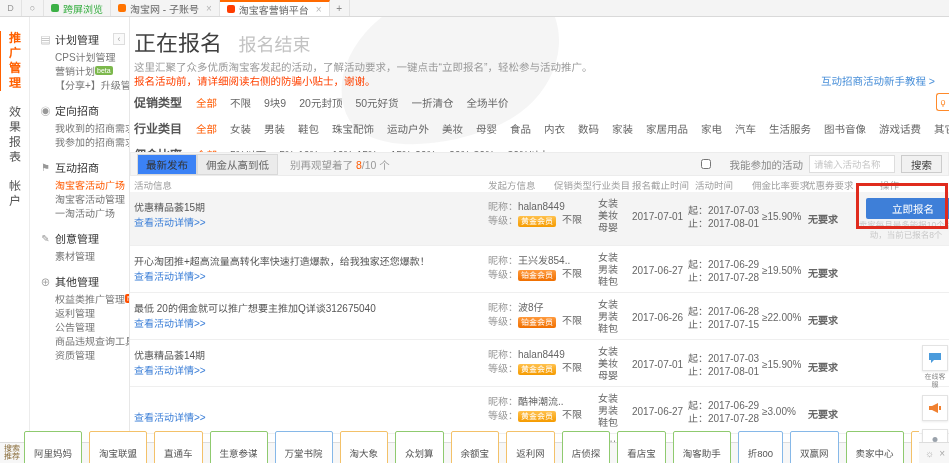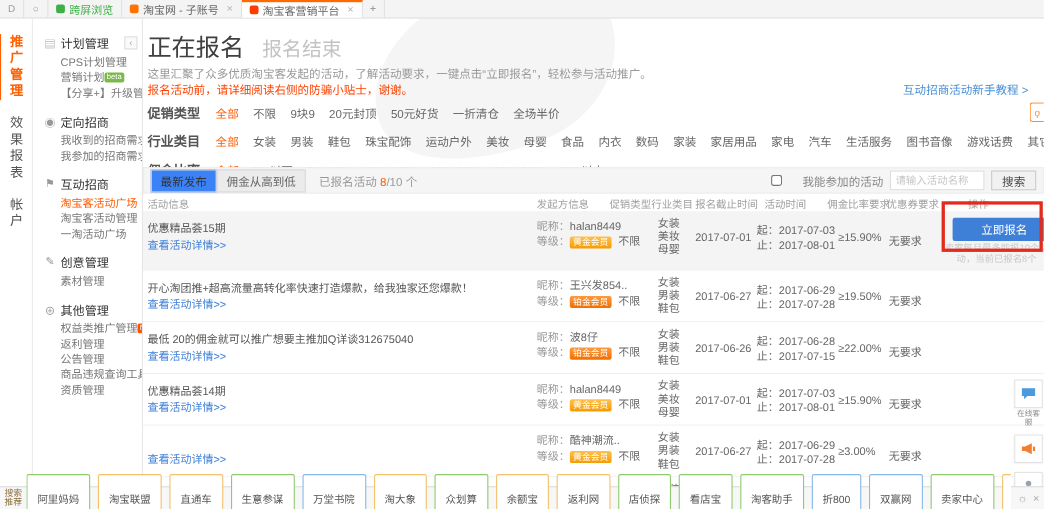--- a/index.html
+++ b/index.html
@@ -79,21 +79,21 @@
   .c-sponsor { left:358px; top:8px; line-height:14px; color:#999; }
   .c-sponsor .v { color:#666; }
   .lvl { display:inline-block; font-size:8px; color:#fff; border-radius:2px; padding:0 3px; line-height:11px; }
   .lvl.gold { background:linear-gradient(#ffc14d,#f59b00); }
   .lvl.plat { background:linear-gradient(#ff9a3d,#f06f00); }
   .c-promo { left:432px; top:19px; }
   .c-cat { left:468px; top:6px; line-height:12px; }
   .c-deadline { left:502px; top:19px; }
   .c-range { left:558px; top:12px; line-height:13px; }
   .c-comm { left:632px; top:19px; }
-  .c-coupon { left:678px; top:19px; }
+  .c-coupon { left:678px; top:19px;font-weight:bold; }
   .c-action { left:736px; top:6px; }
   .go-btn { background:#3e7fd8; color:#fff; border:none; font-size:10.5px; padding:3px 26px; border-radius:2px; }
   .c-note { left:724px; top:28px; width:104px; font-size:8.5px; color:#c9c9c9; white-space:normal; line-height:10px; text-align:center; }
   .hl-red { position:absolute; left:726px; top:166px; width:92px; height:46px; border:3px solid #e02b1d; z-index:5; pointer-events:none; }
 
   
   .floaters { position:absolute; right:1px; top:345px; width:26px; z-index:6; }
   .fw { width:26px; height:26px; background:#fff; border:1px solid #e3e3e3; box-shadow:0 1px 2px rgba(0,0,0,.08); margin-bottom:8px; display:flex; align-items:center; justify-content:center; }
   .fw svg { display:block; }
   .fw-label { font-size:7px; color:#888; text-align:center; line-height:8px; margin-top:-6px; margin-bottom:6px; }
@@ -253,21 +253,21 @@
           <span class="f-opt">15%-20%</span>
           <span class="f-opt">20%-30%</span>
           <span class="f-opt">30%以上</span>
         </div>
       </div>
 
     <div class="toolbar">
       <button class="sort-btn active">最新发布</button>
       <button class="sort-btn">佣金从高到低</button>
       <span class="reported">
-        <span>已报名活动</span>
+        <span>别再观望着了</span>
         <b>8</b><span>/10 个</span>
       </span>
       <span class="tb-right">
         <label class="cb-label">
           <input type="checkbox" style="">
           <span>我能参加的活动</span>
         </label>
         <input class="search-input" placeholder="请输入活动名称" style="">
         <button class="search-btn">搜索</button>
       </span>

